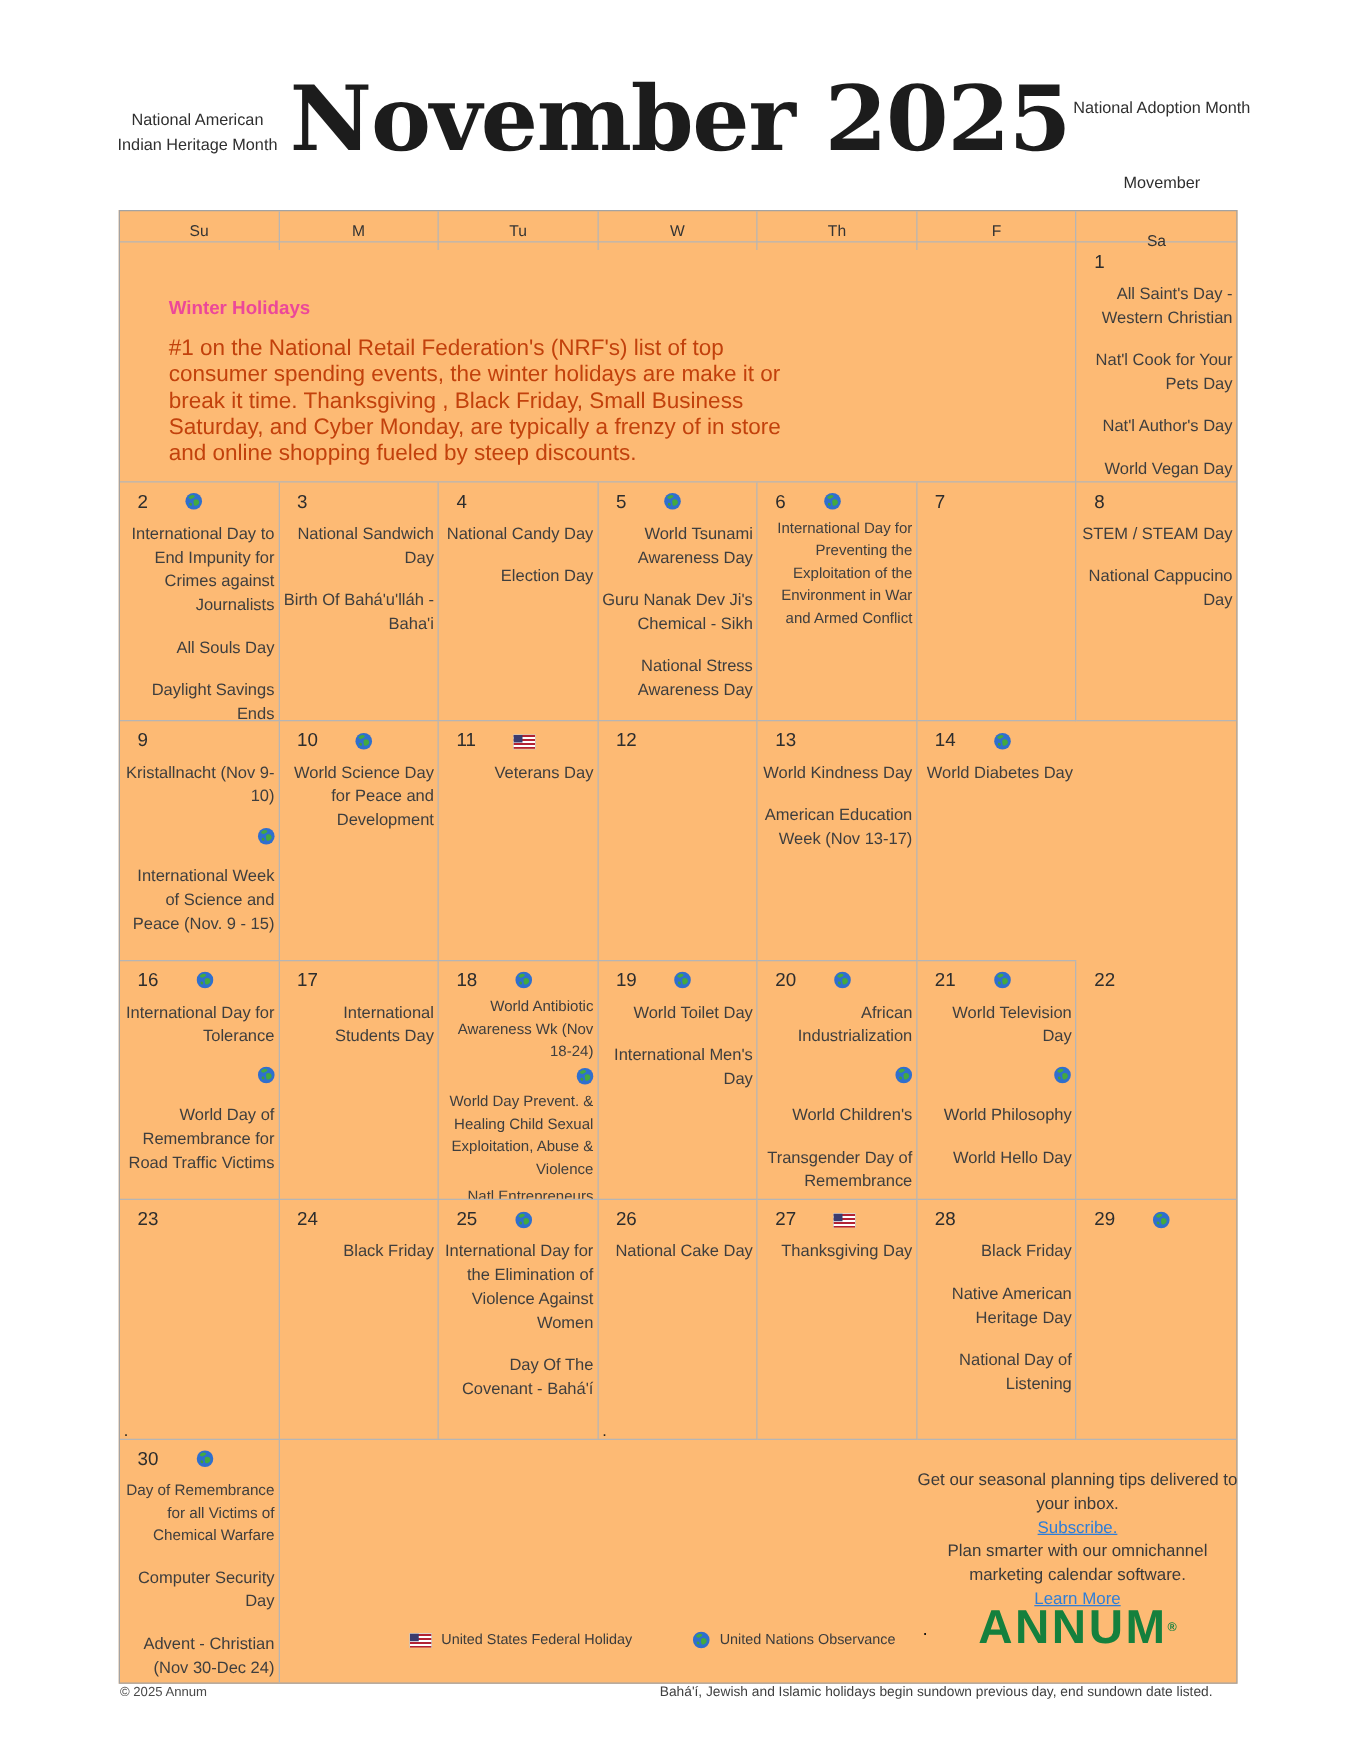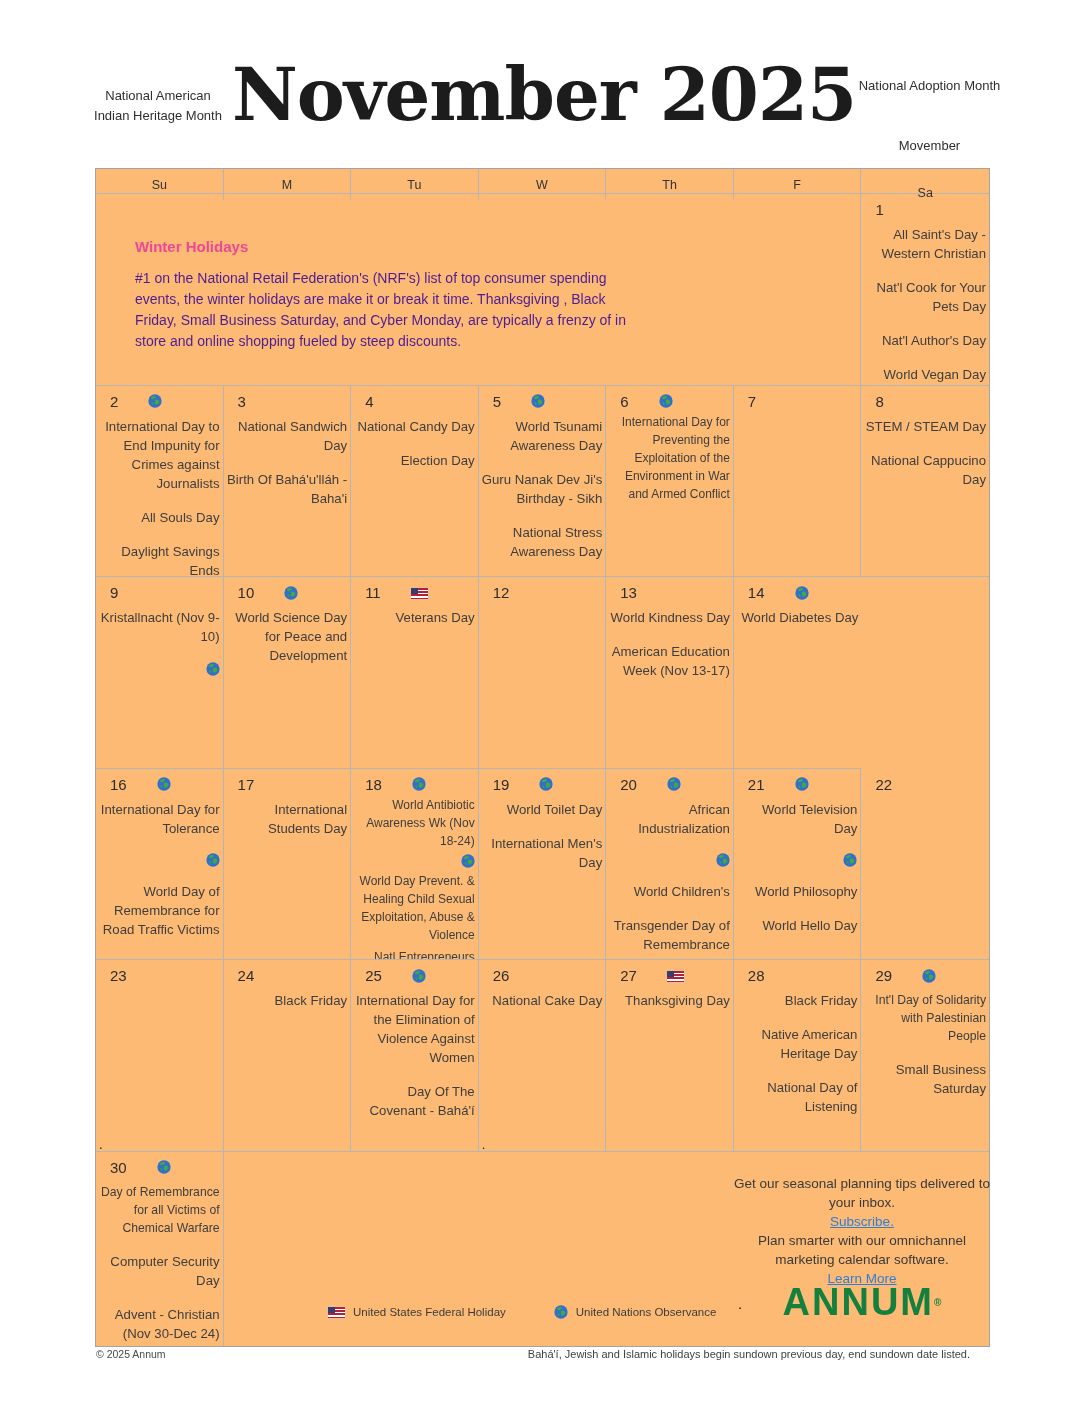--- a/index.html
+++ b/index.html
@@ -38,21 +38,21 @@
   .globe{width:14px;height:14px;display:inline-block;vertical-align:middle;}
   .flag{width:17px;height:11px;display:inline-block;position:relative;flex:0 0 auto;
         background:repeating-linear-gradient(180deg,#b22234 0,#b22234 1.6px,#fff 1.6px,#fff 3.2px);
         box-shadow:0 0 0 0.5px #c9c9c9;}
   .flag::before{content:"";position:absolute;left:0;top:0;width:7px;height:6px;background:#3c3b6e;}
   .dayline .flag{margin-top:1px;}
 
   
   .intro{position:absolute;left:135px;top:238px;width:505px;text-align:left;}
   .intro h3{font-size:15px;font-weight:bold;color:#ec4899;margin:0 0 13px 0;}
-  .intro p{font-size:14px;line-height:21px;color:#4c1d95;margin:0;}
+  .intro p{font-size:18px;line-height:21px;color:#c2410c;margin:0;}
 
   
   .promo{position:absolute;left:732px;top:1174px;width:260px;text-align:center;
          font-size:13.5px;line-height:19px;color:#3a3a3a;}
   .promo a{color:#2f7ed8;text-decoration:underline;cursor:pointer;}
   .logo{margin-top:5px;font-size:38px;font-weight:900;letter-spacing:2px;color:#15803d;}
   .logo sup{font-size:10px;vertical-align:top;letter-spacing:0;}
 
   .legend{position:absolute;left:328px;top:1305px;display:flex;gap:48px;align-items:center;
           font-size:11.5px;color:#3c3c3c;}
@@ -138,21 +138,21 @@
               <span class="daynum">5</span>
               <svg class="globe" viewBox="0 0 20 20" style="">
   <circle cx="10" cy="10" r="9.5" fill="#2f6fce"></circle>
   <path d="M4 5 Q7 2 10 3 Q12.5 4 10 6 Q7 8 6 7 Q4 7 4 5 Z" fill="#43a93f"></path>
   <path d="M11 8 Q15 7 16 10 Q17 13 13 15 Q10 16 10 13 Q9 9 11 8 Z" fill="#43a93f"></path>
   <path d="M5 12 Q7 11 8 13 Q8 16 6 15 Q4 14 5 12 Z" fill="#3f9e3b"></path>
 </svg>
             </div>
             <div class="events">
               <div class="event">World Tsunami Awareness Day</div>
-              <div class="event">Guru Nanak Dev Ji's Birthday - Sikh</div>
+              <div class="event">Guru Nanak Dev Ji's Chemical - Sikh</div>
               <div class="event">National Stress Awareness Day</div>
             </div>
           </div>
           <div class="cell">
             <div class="dayline">
               <span class="daynum">6</span>
               <svg class="globe" viewBox="0 0 20 20" style="">
   <circle cx="10" cy="10" r="9.5" fill="#2f6fce"></circle>
   <path d="M4 5 Q7 2 10 3 Q12.5 4 10 6 Q7 8 6 7 Q4 7 4 5 Z" fill="#43a93f"></path>
   <path d="M11 8 Q15 7 16 10 Q17 13 13 15 Q10 16 10 13 Q9 9 11 8 Z" fill="#43a93f"></path>
@@ -184,20 +184,21 @@
               <span class="daynum">9</span>
             </div>
             <div class="events">
               <div class="event">Kristallnacht (Nov 9-10)</div>
               <div class="evicon"><svg class="globe" viewBox="0 0 20 20" style="">
   <circle cx="10" cy="10" r="9.5" fill="#2f6fce"></circle>
   <path d="M4 5 Q7 2 10 3 Q12.5 4 10 6 Q7 8 6 7 Q4 7 4 5 Z" fill="#43a93f"></path>
   <path d="M11 8 Q15 7 16 10 Q17 13 13 15 Q10 16 10 13 Q9 9 11 8 Z" fill="#43a93f"></path>
   <path d="M5 12 Q7 11 8 13 Q8 16 6 15 Q4 14 5 12 Z" fill="#3f9e3b"></path>
 </svg></div>
+              <div class="event">International Week of Science and Peace (Nov. 9 - 15)</div>
             </div>
           </div>
           <div class="cell">
             <div class="dayline">
               <span class="daynum">10</span>
               <svg class="globe" viewBox="0 0 20 20" style="">
   <circle cx="10" cy="10" r="9.5" fill="#2f6fce"></circle>
   <path d="M4 5 Q7 2 10 3 Q12.5 4 10 6 Q7 8 6 7 Q4 7 4 5 Z" fill="#43a93f"></path>
   <path d="M11 8 Q15 7 16 10 Q17 13 13 15 Q10 16 10 13 Q9 9 11 8 Z" fill="#43a93f"></path>
   <path d="M5 12 Q7 11 8 13 Q8 16 6 15 Q4 14 5 12 Z" fill="#3f9e3b"></path>
@@ -422,24 +423,20 @@
           </div>
           <div class="cell">
             <div class="dayline">
               <span class="daynum">29</span>
               <svg class="globe" viewBox="0 0 20 20" style="">
   <circle cx="10" cy="10" r="9.5" fill="#2f6fce"></circle>
   <path d="M4 5 Q7 2 10 3 Q12.5 4 10 6 Q7 8 6 7 Q4 7 4 5 Z" fill="#43a93f"></path>
   <path d="M11 8 Q15 7 16 10 Q17 13 13 15 Q10 16 10 13 Q9 9 11 8 Z" fill="#43a93f"></path>
   <path d="M5 12 Q7 11 8 13 Q8 16 6 15 Q4 14 5 12 Z" fill="#3f9e3b"></path>
 </svg>
-            </div>
-            <div class="events">
-              <div class="event esmall">Int'l Day of Solidarity with Palestinian People</div>
-              <div class="event">Small Business Saturday</div>
             </div>
           </div>
         </div>
         <div class="week-row">
           <div class="cell">
             <div class="dayline">
               <span class="daynum">30</span>
               <svg class="globe" viewBox="0 0 20 20" style="">
   <circle cx="10" cy="10" r="9.5" fill="#2f6fce"></circle>
   <path d="M4 5 Q7 2 10 3 Q12.5 4 10 6 Q7 8 6 7 Q4 7 4 5 Z" fill="#43a93f"></path>

